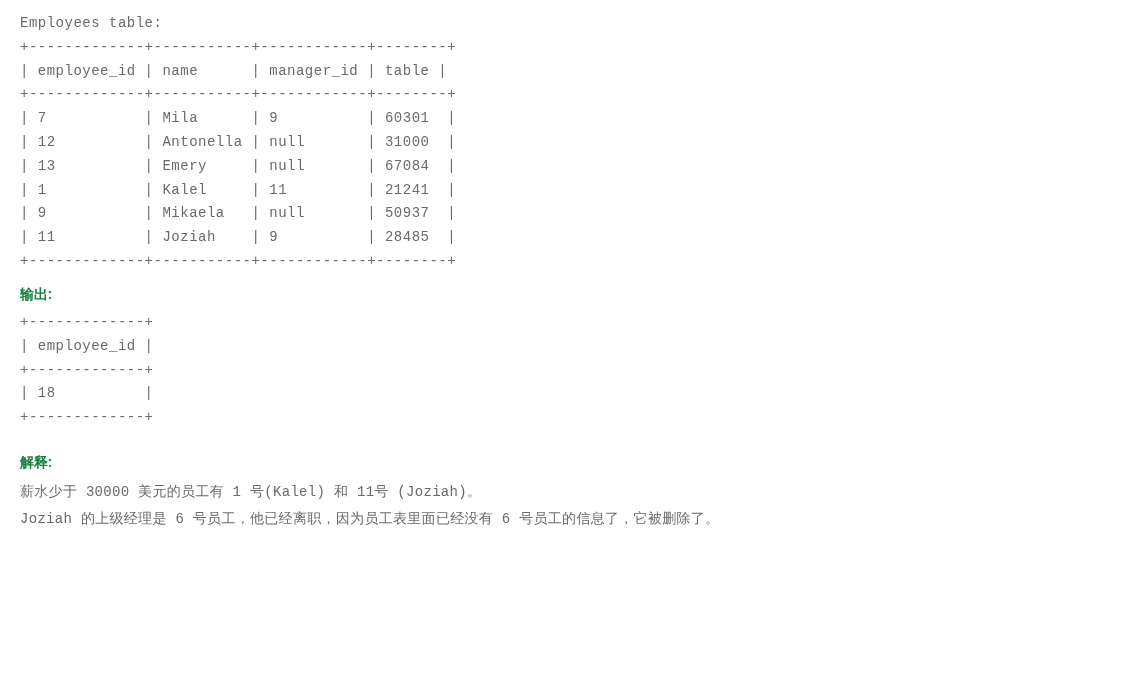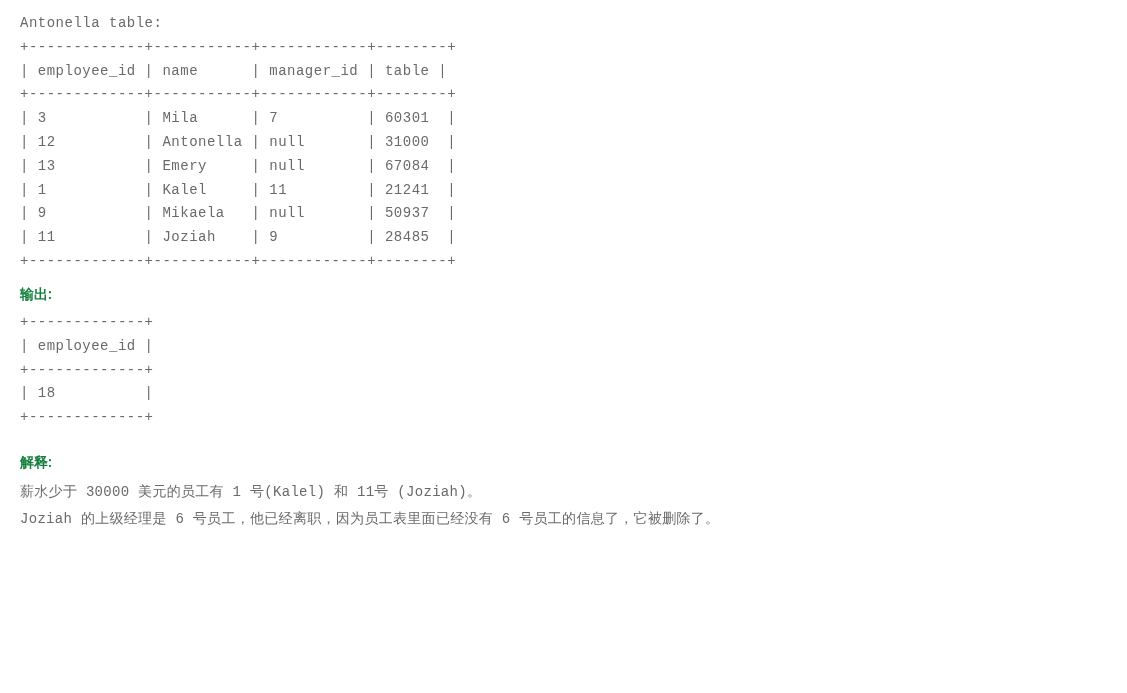--- a/index.html
+++ b/index.html
@@ -38,25 +38,25 @@
       letter-spacing: 0.3px;
     }
     .explanation p {
       margin: 0;
       font-family: Liberation Mono, monospace;
     }
   </style>
 </head>
 <body>
 
-<pre>Antonella table:</pre>
+<pre>Employees table:</pre>
 <pre>+-------------+-----------+------------+--------+</pre>
 <pre>| employee_id | name      | manager_id | table |</pre>
 <pre>+-------------+-----------+------------+--------+</pre>
-<pre>| 3           | Mila      | 7          | 60301  |</pre>
+<pre>| 7           | Mila      | 9          | 60301  |</pre>
 <pre>| 12          | Antonella | null       | 31000  |</pre>
 <pre>| 13          | Emery     | null       | 67084  |</pre>
 <pre>| 1           | Kalel     | 11         | 21241  |</pre>
 <pre>| 9           | Mikaela   | null       | 50937  |</pre>
 <pre>| 11          | Joziah    | 9          | 28485  |</pre>
 <pre>+-------------+-----------+------------+--------+</pre>
 
 <div class="section-label">输出:</div>
 <pre>+-------------+</pre>
 <pre>| employee_id |</pre>

